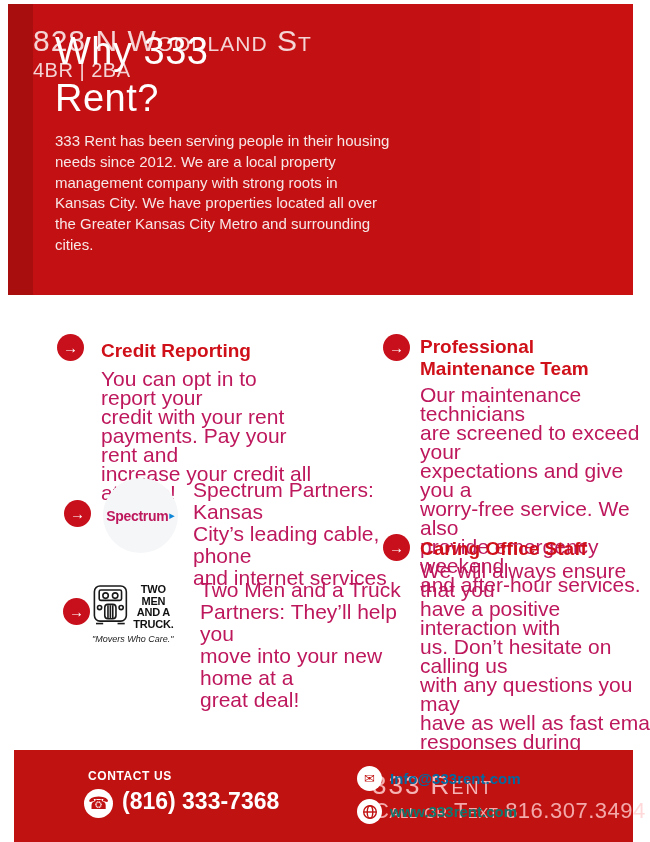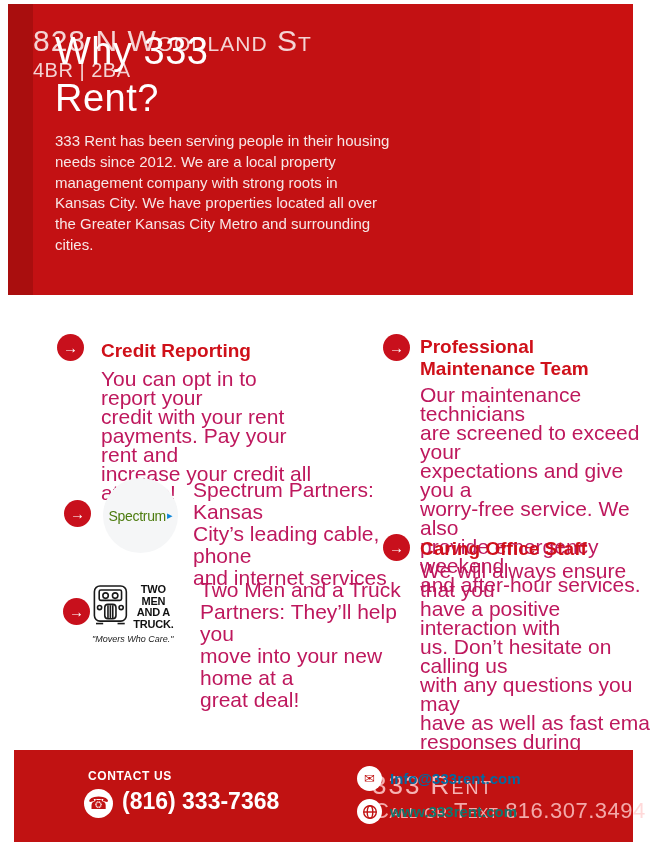--- a/index.html
+++ b/index.html
@@ -31,21 +31,21 @@
   .arrow-badge{
     position:absolute;width:27px;height:27px;border-radius:50%;background:#c8101c;color:#ffffff;
     display:flex;align-items:center;justify-content:center;font-size:15px;line-height:1;
   }
   .feature-title{position:absolute;color:#cf1019;font-weight:bold;font-size:19px;line-height:22px;white-space:pre-line;}
   .feature-body{position:absolute;color:#be185d;font-size:21px;line-height:19px;white-space:pre-line;}
   .spectrum-circle{
     position:absolute;left:103px;top:478px;width:75px;height:75px;border-radius:50%;
     background:#f5f6f7;display:flex;align-items:center;justify-content:center;
   }
-  .spectrum-word{font-size:14px;font-weight:normal;color:#4d7c0f;letter-spacing:-0.3px;}
+  .spectrum-word{font-size:14px;font-weight:bold;color:#be185d;letter-spacing:-0.3px;}
   .spectrum-tri{color:#0e86d8;font-size:11px;margin-left:1px;}
   .twomen-logo{position:absolute;left:92px;top:580px;width:84px;}
   .twomen-row{display:flex;align-items:flex-start;}
   .twomen-name{
     font-size:11px;font-weight:bold;color:#111111;line-height:11.5px;text-align:center;
     white-space:pre-line;margin-left:2px;margin-top:4px;letter-spacing:-0.2px;
   }
   .twomen-tagline{font-size:9px;font-style:italic;color:#222222;margin-top:2px;white-space:nowrap;}
   
   .footer-block{position:absolute;left:14px;top:750px;width:619px;height:92px;background:#c11212;}

